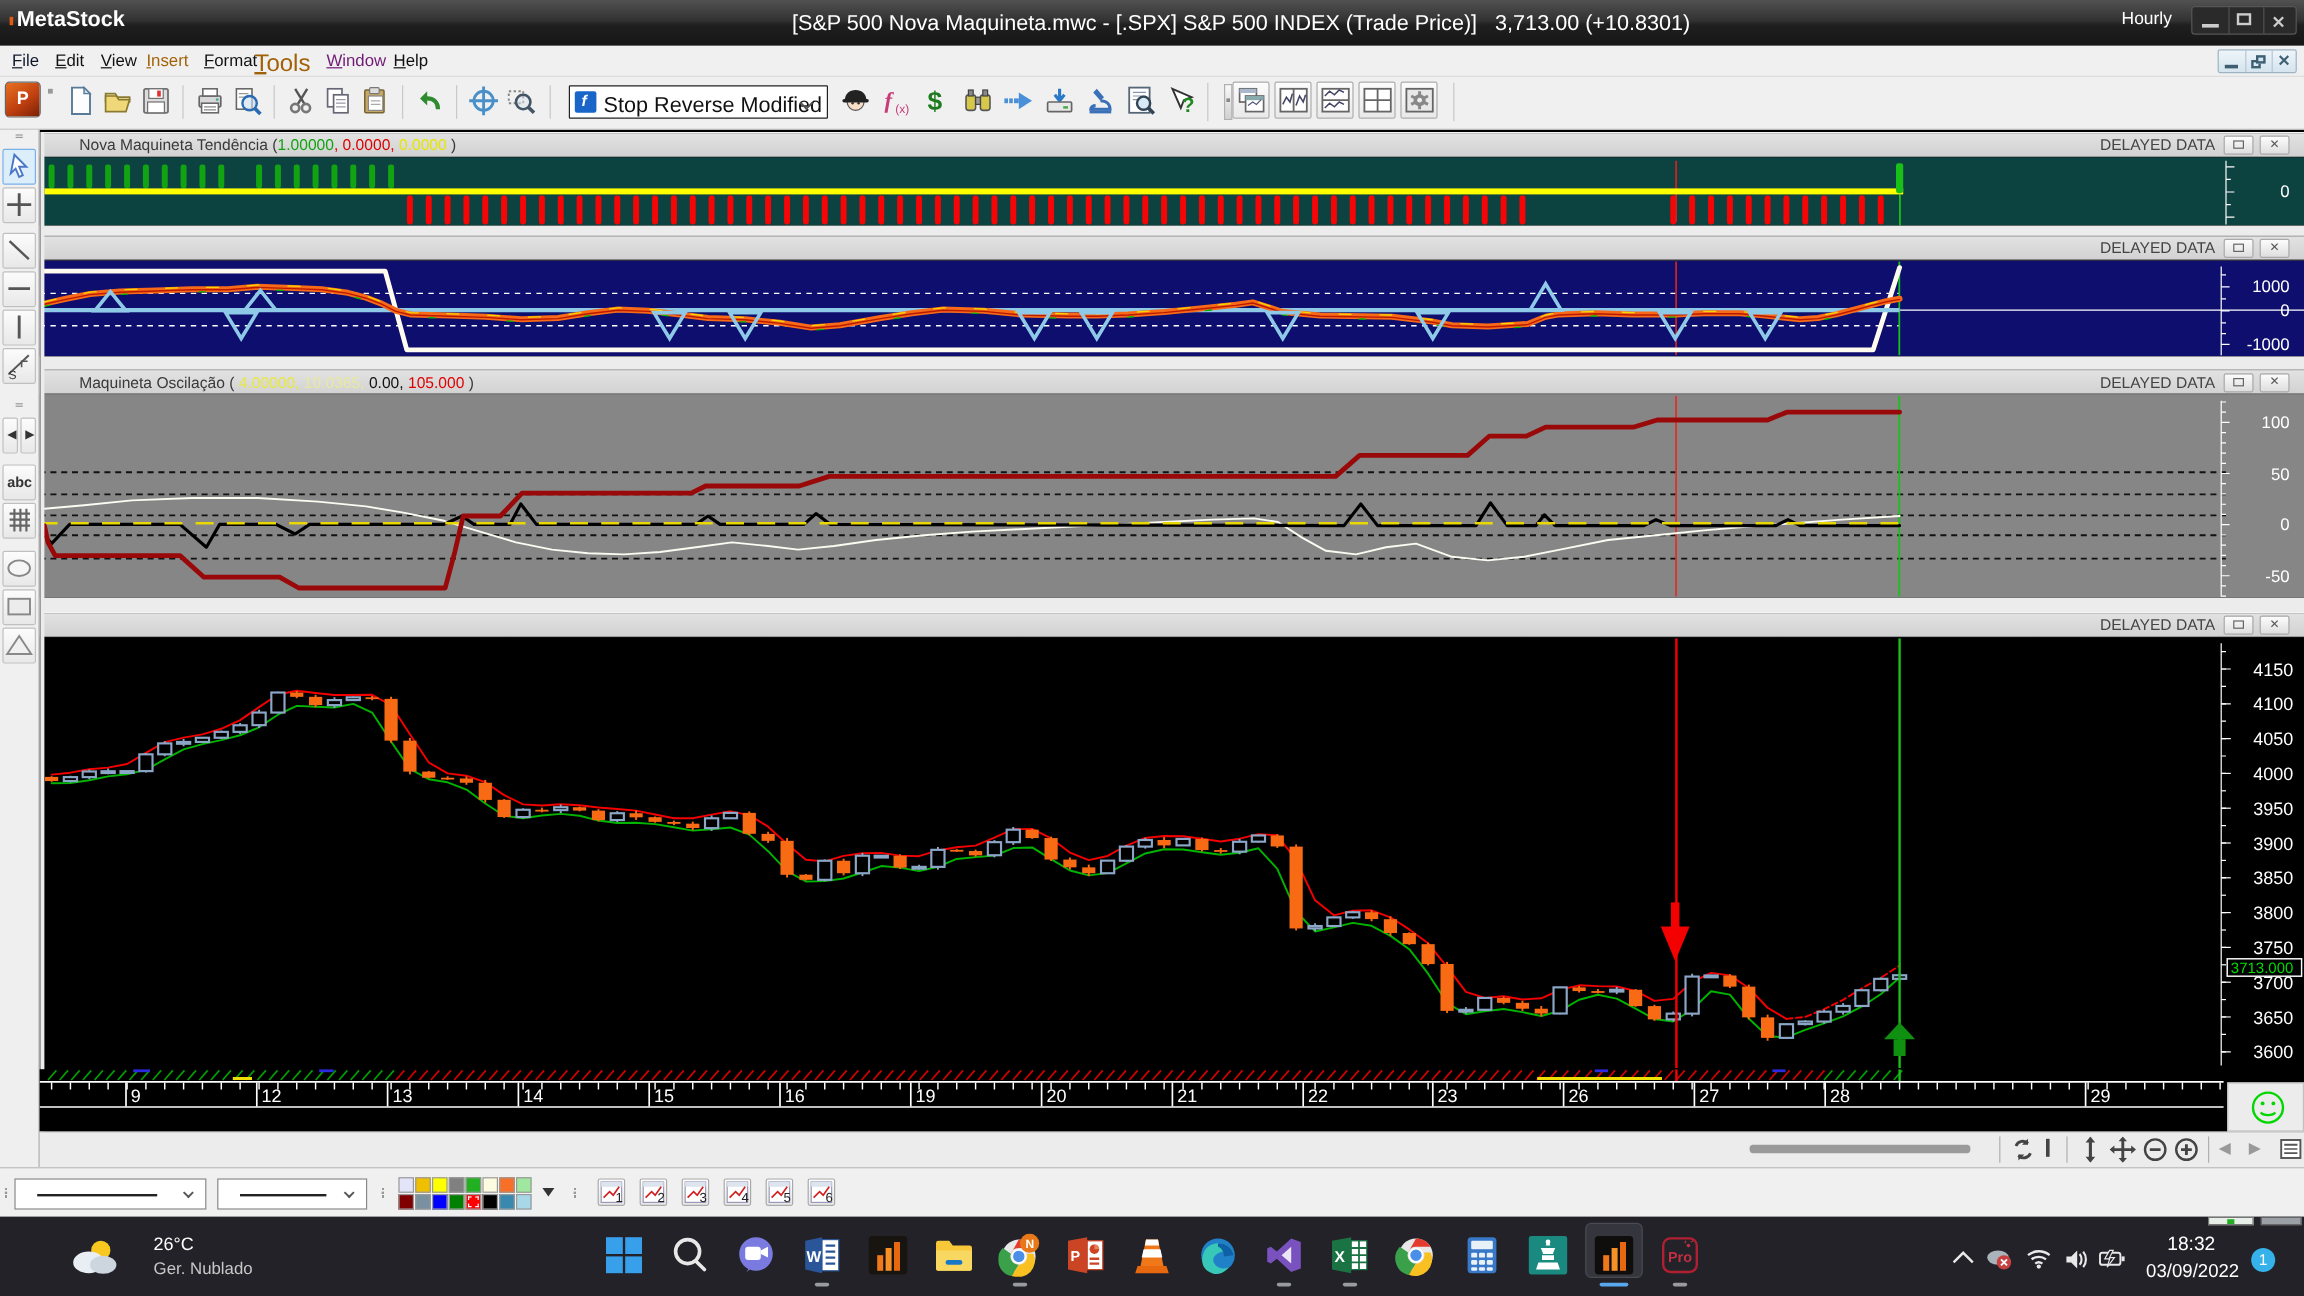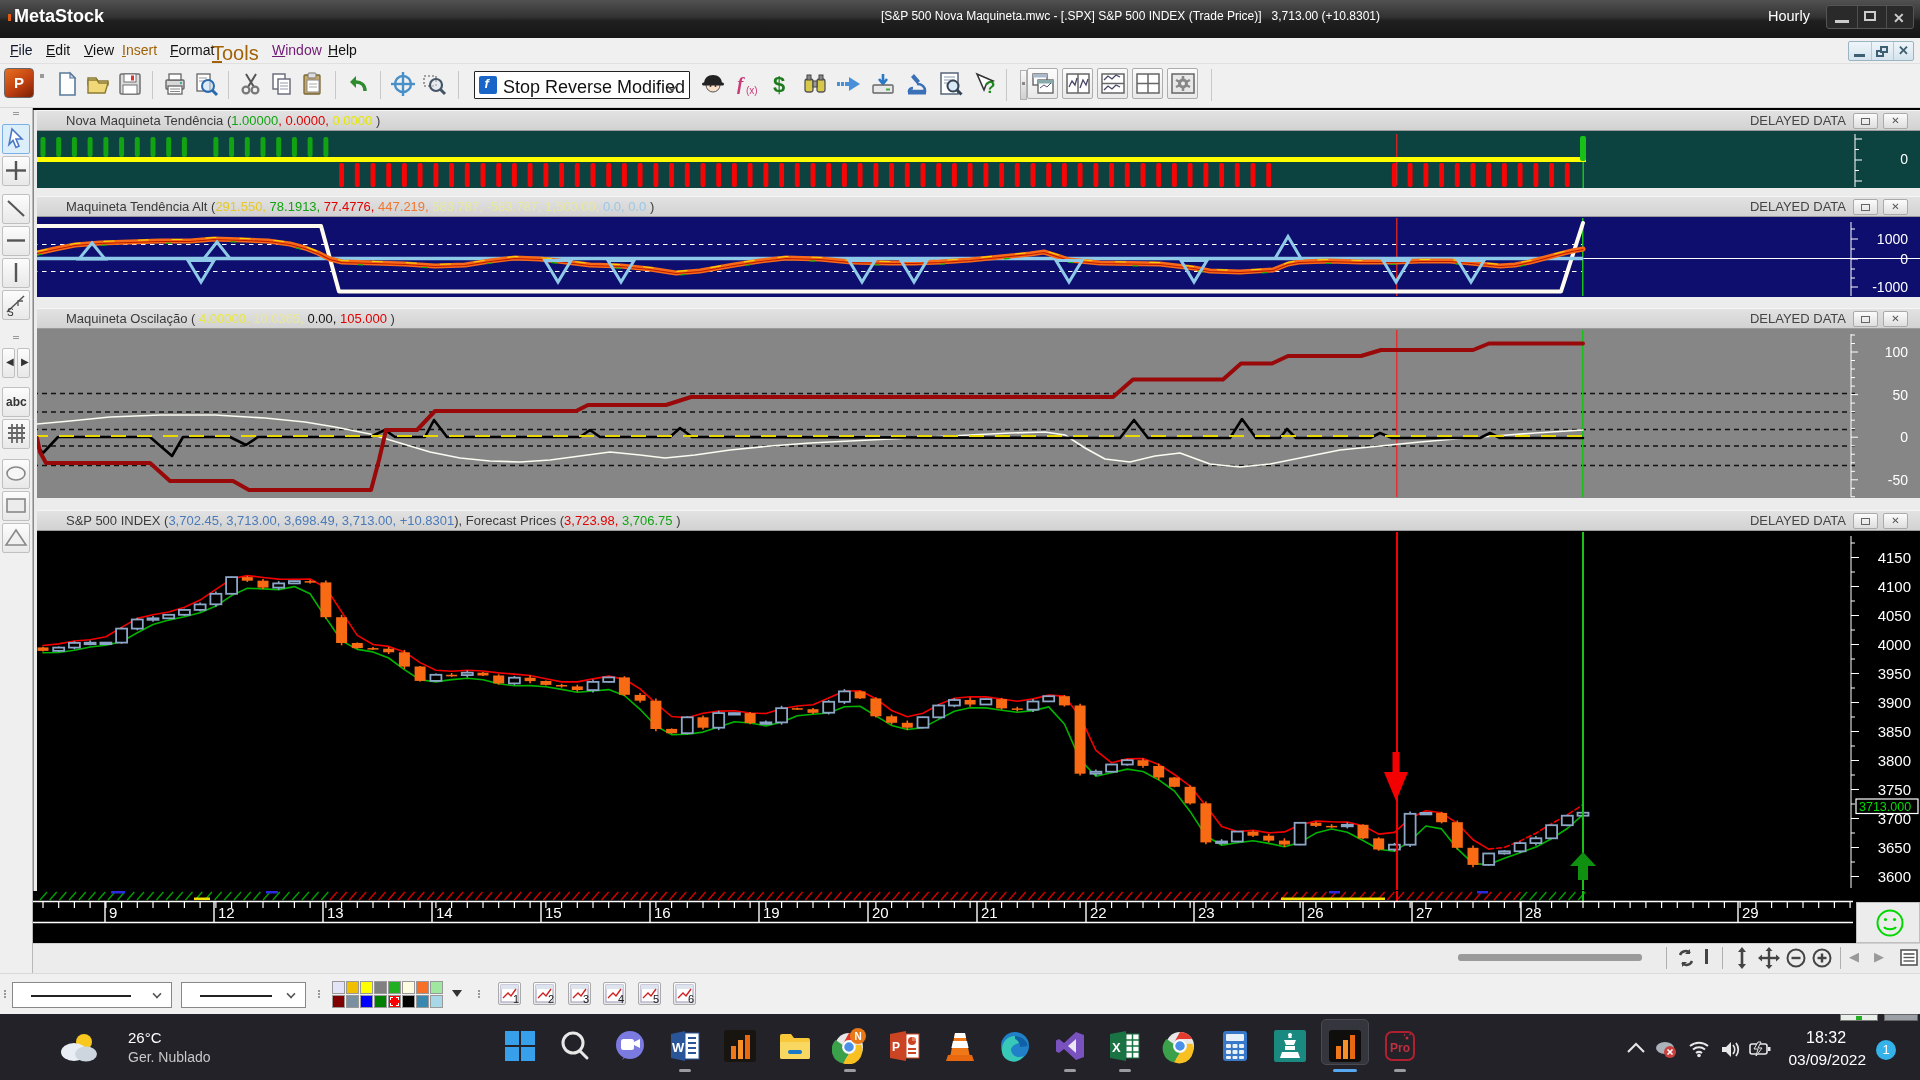--- a/index.html
+++ b/index.html
@@ -8,21 +8,21 @@
 .hdr .dd{position:absolute;right:72px;top:2px;color:#444}
 .pbtn{position:absolute;top:2px;width:25px;height:16px;background:linear-gradient(#fcfcfc,#dedede);border:1px solid #aaa;border-radius:2px;color:#555;font-size:10px;text-align:center;line-height:14px}
 .tbtn{background:linear-gradient(#fdfdfd,#e3e3e3);border:1px solid #a8a8a8;border-radius:3px}
 </style></head><body>
 
 <div class="abs" style="left:0;top:0;width:1920px;height:38px;background:linear-gradient(#515151,#323232 45%,#1f1f1f 55%,#161616)">
  <div class="abs" style="left:8px;top:9px;width:5px;height:12px">
    <div class="abs" style="left:0;bottom:0;width:3px;height:7px;background:#e05a10"></div>
  </div>
  <div class="abs" style="left:14px;top:6px;color:#fff;font-size:18px;font-weight:bold;letter-spacing:0px">MetaStock</div>
- <div class="abs" style="left:660px;top:9px;width:720px;color:#fff;font-size:12px;white-space:nowrap;text-align:right">[S&amp;P 500 Nova Maquineta.mwc - [.SPX] S&amp;P 500 INDEX (Trade Price)]&nbsp;&nbsp;&nbsp;3,713.00 (+10.8301)</div>
+ <div class="abs" style="left:660px;top:9px;width:720px;color:#fff;font-size:18px;white-space:nowrap;text-align:right">[S&amp;P 500 Nova Maquineta.mwc - [.SPX] S&amp;P 500 INDEX (Trade Price)]&nbsp;&nbsp;&nbsp;3,713.00 (+10.8301)</div>
  <div class="abs" style="left:1768px;top:8px;color:#fff;font-size:14.5px">Hourly</div>
  <div class="abs" style="left:1826px;top:5px;width:88px;height:24px;background:#2a2a2a;border:1px solid #555;border-radius:3px">
    <div class="abs" style="left:8px;top:14px;width:14px;height:3px;background:#ccc"></div>
    <div class="abs" style="left:30px;top:0;width:1px;height:22px;background:#505050"></div>
    <div class="abs" style="left:37px;top:5px;width:12px;height:10px;border:2.5px solid #ccc"></div>
    <div class="abs" style="left:59px;top:0;width:1px;height:22px;background:#505050"></div>
    <div class="abs" style="left:66px;top:4px;color:#ccc;font-size:14px;font-weight:bold">✕</div>
  </div>
 </div>
 <div class="abs" style="left:0;top:38px;width:1920px;height:26px;background:#f0f0f0;border-bottom:1px solid #e0e0e0">
@@ -363,21 +363,20 @@
     <line x1="1822" y1="3" x2="1822" y2="56" stroke="#fff" stroke-width="1"></line>
     <line x1="1822" y1="8" x2="1829" y2="8" stroke="#fff" stroke-width="1"></line>
     <line x1="1822" y1="18.5" x2="1826" y2="18.5" stroke="#fff" stroke-width="1"></line>
     <line x1="1822" y1="29" x2="1829" y2="29" stroke="#fff" stroke-width="1"></line>
     <line x1="1822" y1="39.5" x2="1826" y2="39.5" stroke="#fff" stroke-width="1"></line>
     <line x1="1822" y1="50" x2="1829" y2="50" stroke="#fff" stroke-width="1"></line>
     <text x="1875" y="33" fill="#fff" font-size="14" text-anchor="end">0</text>
   </svg>
 <div class="abs" style="left:33px;top:188px;width:1887px;height:8px;background:#ececec"></div>
 <div class="hdr" style="top:196px">
-<div class="ttl">Maquineta Tendência Alt (<span style="color:#e8c820">291.550,</span> <span style="color:#12a312">78.1913,</span> <span style="color:#e00000">77.4776,</span> <span style="color:#f07830">447.219,</span> <span style="color:#e8e8a0">583.787, -583.787, 1,500.00,</span> <span style="color:#9ac8e8">0.0, 0.0</span> )</div>
 <div class="dd" style="right:74px">DELAYED DATA</div>
 <div class="pbtn" style="right:42px"><span style="position:relative;top:1px;display:inline-block;width:9px;height:7px;border:1.5px solid #666"></span></div>
 <div class="pbtn" style="right:12px">✕</div>
 </div>
 <svg class="abs" style="left:33px;top:217px" width="1887" height="80">
     <rect x="0" y="0" width="1887" height="80" fill="#0e0e6e"></rect>
     <line x1="0" y1="27.5" x2="1550" y2="27.5" stroke="#fff" stroke-width="1.2" stroke-dasharray="4.5,4.5"></line>
     <line x1="0" y1="54.5" x2="1550" y2="54.5" stroke="#fff" stroke-width="1.2" stroke-dasharray="4.5,4.5"></line>
     <line x1="1550" y1="41.5" x2="1887" y2="41.5" stroke="#fff" stroke-width="1"></line>
     <rect x="1363" y="1" width="1.5" height="78" fill="#cc2222"></rect>
@@ -453,21 +452,20 @@
     <line x1="1818" y1="150.8" x2="1825" y2="150.8" stroke="#fff" stroke-width="1"></line>
     <line x1="1818" y1="159.3" x2="1822" y2="159.3" stroke="#fff" stroke-width="1"></line>
     <line x1="1818" y1="167.8" x2="1822" y2="167.8" stroke="#fff" stroke-width="1"></line>
     <text x="1875" y="28" fill="#fff" font-size="14" text-anchor="end">100</text>
     <text x="1875" y="70.60000000000002" fill="#fff" font-size="14" text-anchor="end">50</text>
     <text x="1875" y="113" fill="#fff" font-size="14" text-anchor="end">0</text>
     <text x="1875" y="155.60000000000002" fill="#fff" font-size="14" text-anchor="end">-50</text>
   </svg>
 <div class="abs" style="left:33px;top:498px;width:1887px;height:12px;background:#ececec"></div>
 <div class="hdr" style="top:510px">
-<div class="ttl">S&amp;P 500 INDEX (<span style="color:#4a7ab8">3,702.45, 3,713.00, 3,698.49, 3,713.00, +10.8301</span>), Forecast Prices (<span style="color:#e00000">3,723.98,</span> <span style="color:#12a312">3,706.75</span> )</div>
 <div class="dd" style="right:74px">DELAYED DATA</div>
 <div class="pbtn" style="right:42px"><span style="position:relative;top:1px;display:inline-block;width:9px;height:7px;border:1.5px solid #666"></span></div>
 <div class="pbtn" style="right:12px">✕</div>
 </div>
 <svg class="abs" style="left:33px;top:531px" width="1887" height="360">
     <rect x="0" y="0" width="1887" height="360" fill="#000"></rect>
     <polyline points="10.0,114.5 25.7,112.9 41.4,110.0 57.1,108.7 72.9,105.7 88.6,96.4 104.3,87.4 120.0,83.7 135.7,81.0 151.4,76.3 167.1,69.1 182.9,58.3 198.6,47.8 214.3,44.6 230.0,46.5 245.7,48.1 261.4,48.2 277.1,48.0 292.9,56.7 308.6,80.9 324.3,104.4 340.0,113.5 355.7,115.4 371.4,120.9 387.1,131.6 402.9,139.3 418.6,140.2 434.3,139.2 450.0,140.0 465.7,141.9 481.4,143.1 497.1,144.5 512.9,147.7 528.6,150.9 544.3,150.9 560.0,147.9 575.7,145.1 591.4,148.3 607.1,157.9 622.9,172.3 638.6,185.5 654.3,186.8 670.0,182.2 685.7,180.1 701.4,179.7 717.1,182.0 732.9,182.5 748.6,177.7 764.3,175.0 780.0,173.7 795.7,167.0 811.4,160.0 827.1,159.7 842.9,167.7 858.6,179.5 874.3,185.8 890.0,182.3 905.7,173.6 921.4,167.3 937.1,165.7 952.9,165.9 968.6,168.0 984.3,170.3 1000.0,167.9 1015.7,164.1 1031.4,165.1 1047.1,185.7 1062.9,219.3 1078.6,231.8 1094.3,227.9 1110.0,227.6 1125.7,233.4 1141.4,243.5 1157.1,255.1 1172.9,274.7 1188.6,295.5 1204.3,300.6 1220.0,299.2 1235.7,301.9 1251.4,300.9 1267.1,293.8 1282.9,290.1 1298.6,290.8 1314.3,291.1 1330.0,294.8 1345.7,303.1 1361.4,301.4 1377.1,287.3 1392.9,279.7 1408.6,281.8 1424.3,292.3 1440.0,308.8 1455.7,318.1" fill="none" stroke="#f50000" stroke-width="1.6" stroke-linejoin="round" stroke-linecap="round"></polyline>
     <polyline points="1455.7,318.1 1471.4,316.4 1487.1,310.0 1502.9,302.2 1518.6,292.6 1534.3,283.9 1550.0,273.6" fill="none" stroke="#f50000" stroke-width="1.6" stroke-linejoin="round" stroke-linecap="round" stroke-dasharray="5,3"></polyline>
     <polyline points="10.0,121.7 25.7,121.5 41.4,119.2 57.1,116.0 72.9,114.2 88.6,110.6 104.3,101.8 120.0,93.5 135.7,89.1 151.4,85.8 167.1,81.7 182.9,75.1 198.6,64.6 214.3,57.2 230.0,57.9 245.7,58.6 261.4,55.6 277.1,62.8 292.9,86.9 308.6,109.8 324.3,118.4 340.0,120.9 355.7,127.0 371.4,138.6 387.1,148.8 402.9,150.9 418.6,148.6 434.3,147.2 450.0,148.8 465.7,152.8 481.4,154.8 497.1,154.6 512.9,155.8 528.6,158.4 544.3,161.2 560.0,160.0 575.7,158.6 591.4,164.5 607.1,178.3 622.9,195.0 638.6,203.6 654.3,203.3 670.0,201.1 685.7,196.1 701.4,190.7 717.1,192.0 732.9,194.9 748.6,191.3 764.3,184.8 780.0,183.3 795.7,182.0 811.4,175.7 827.1,175.2 842.9,184.9 858.6,194.4 874.3,198.5 890.0,196.6 905.7,188.4 921.4,180.2 937.1,176.7 952.9,176.9 968.6,179.2 984.3,181.3 1000.0,179.6 1015.7,175.9 1031.4,193.0 1047.1,228.6 1062.9,245.2 1078.6,241.8 1094.3,238.1 1110.0,240.5 1125.7,248.9 1141.4,260.0 1157.1,280.4 1172.9,304.7 1188.6,314.2 1204.3,311.7 1220.0,309.8 1235.7,312.4 1251.4,315.7 1267.1,311.4 1282.9,302.1 1298.6,298.0 1314.3,301.2 1330.0,309.5 1345.7,318.2 1361.4,320.3 1377.1,310.2 1392.9,295.0 1408.6,297.9 1424.3,317.7 1440.0,332.6 1455.7,333.5 1471.4,327.2 1487.1,321.8 1502.9,316.0 1518.6,307.7 1534.3,297.5 1550.0,283.6" fill="none" stroke="#00b400" stroke-width="1.6" stroke-linejoin="round" stroke-linecap="round"></polyline>
     <line x1="10.0" y1="115.8" x2="10.0" y2="120.5" stroke="#f96a14" stroke-width="1.6"></line>

